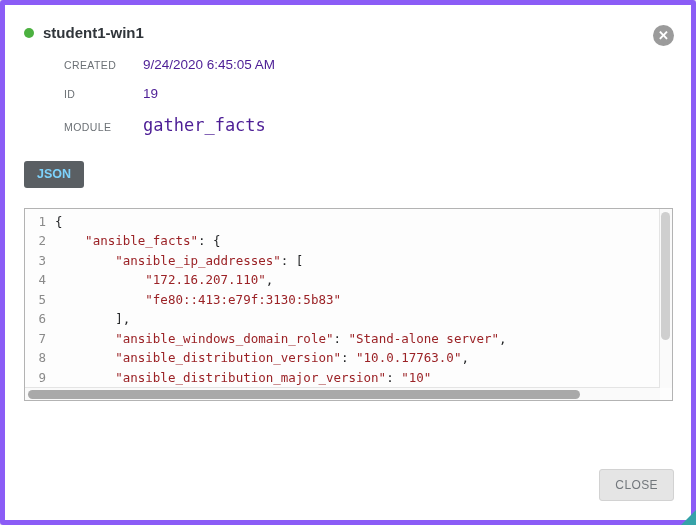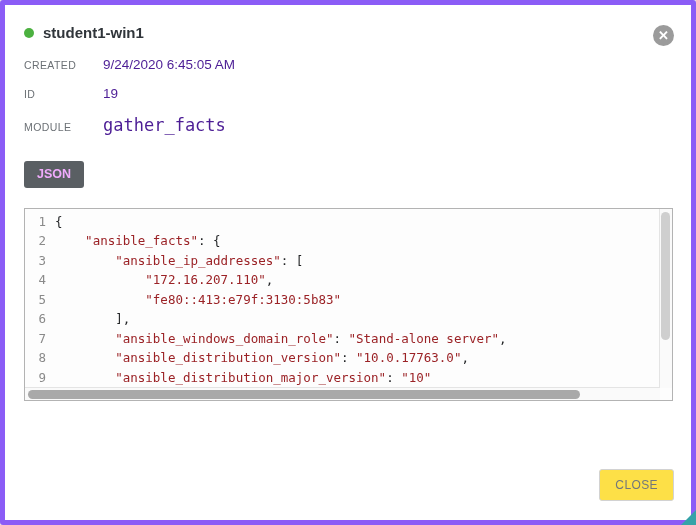--- a/index.html
+++ b/index.html
@@ -37,39 +37,40 @@
     display:flex; align-items:center; justify-content:center;
     font-size:13px; font-weight:bold; line-height:1;
     cursor:pointer; border:none;
     font-family:"Liberation Sans", sans-serif;
   }
   
   .details { margin:10px 0 0 19px; }
   .detail-row {
     display:flex; align-items:baseline;
     height:29px;
+    margin-left:40px;
   }
   .detail-label {
     width:79px; flex:0 0 auto;
     font-size:10.5px; color:#6b7075;
     letter-spacing:0.4px;
     text-transform:uppercase;
   }
   .detail-value {
     font-size:13.5px; color:#4c1d95;
   }
   .detail-value.mono {
     font-family:"DejaVu Sans Mono", monospace;
     font-size:17px;
   }
   
   .json-tab {
     display:inline-block;
     margin:17px 0 0 19px;
-    background:#5a5f63; color:#f0abfc;
+    background:#5a5f63; color:#7dd3fc;
     border:none; border-radius:3px;
     font-size:12.5px; font-weight:bold;
     padding:7px 13px; line-height:1;
     cursor:pointer;
     font-family:"Liberation Sans", sans-serif;
   }
   
   .code-area {
     position:relative;
     margin:20px 18px 0 19px;
@@ -111,21 +112,21 @@
   .v-thumb {
     position:absolute; top:3px; right:2px;
     width:9px; height:72%;
     background:#cfcfcf; border-radius:5px;
   }
   
   .modal-footer {
     position:absolute; right:17px; bottom:19px;
   }
   .close-button {
-    background:#fde047;
+    background:#e5e5e5;
     border:1px solid #d2d2d2; border-radius:3px;
     color:#72777c; font-size:12px; letter-spacing:0.4px;
     padding:9px 15px; line-height:1;
     cursor:pointer;
     font-family:"Liberation Sans", sans-serif;
   }
   
   .corner-artifact {
     position:absolute; right:0; bottom:0;
     width:0; height:0;

